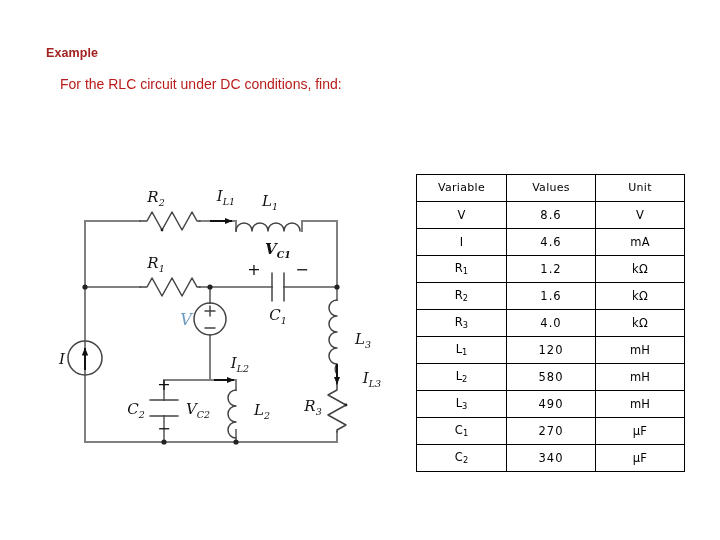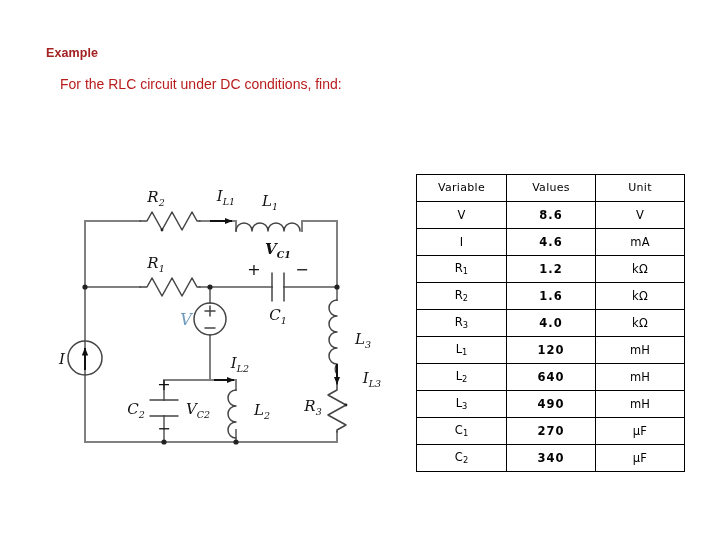--- a/index.html
+++ b/index.html
@@ -82,21 +82,21 @@
     height: 26px;
     padding: 0 16px;
     font-weight: normal;
     line-height: 1.1;
   }
   table#values-table th {
     font-size: 11px;
     letter-spacing: .3px;
   }
   table#values-table td.val {
-    font-weight: bold;
+    font-weight: normal;
     font-size: 11.5px;
     letter-spacing: 1px;
   }
   table#values-table td.unit {
     font-size: 11.5px;
     letter-spacing: .2px;
   }
   table#values-table td.var {
     font-size: 11.5px;
   }
@@ -316,21 +316,21 @@
           <td class="val">4.0</td>
           <td class="unit">kΩ</td>
         </tr>
         <tr>
           <td class="var">L<sub>1</sub></td>
           <td class="val">120</td>
           <td class="unit">mH</td>
         </tr>
         <tr>
           <td class="var">L<sub>2</sub></td>
-          <td class="val">640</td>
+          <td class="val">580</td>
           <td class="unit">mH</td>
         </tr>
         <tr>
           <td class="var">L<sub>3</sub></td>
           <td class="val">490</td>
           <td class="unit">mH</td>
         </tr>
         <tr>
           <td class="var">C<sub>1</sub></td>
           <td class="val">270</td>

